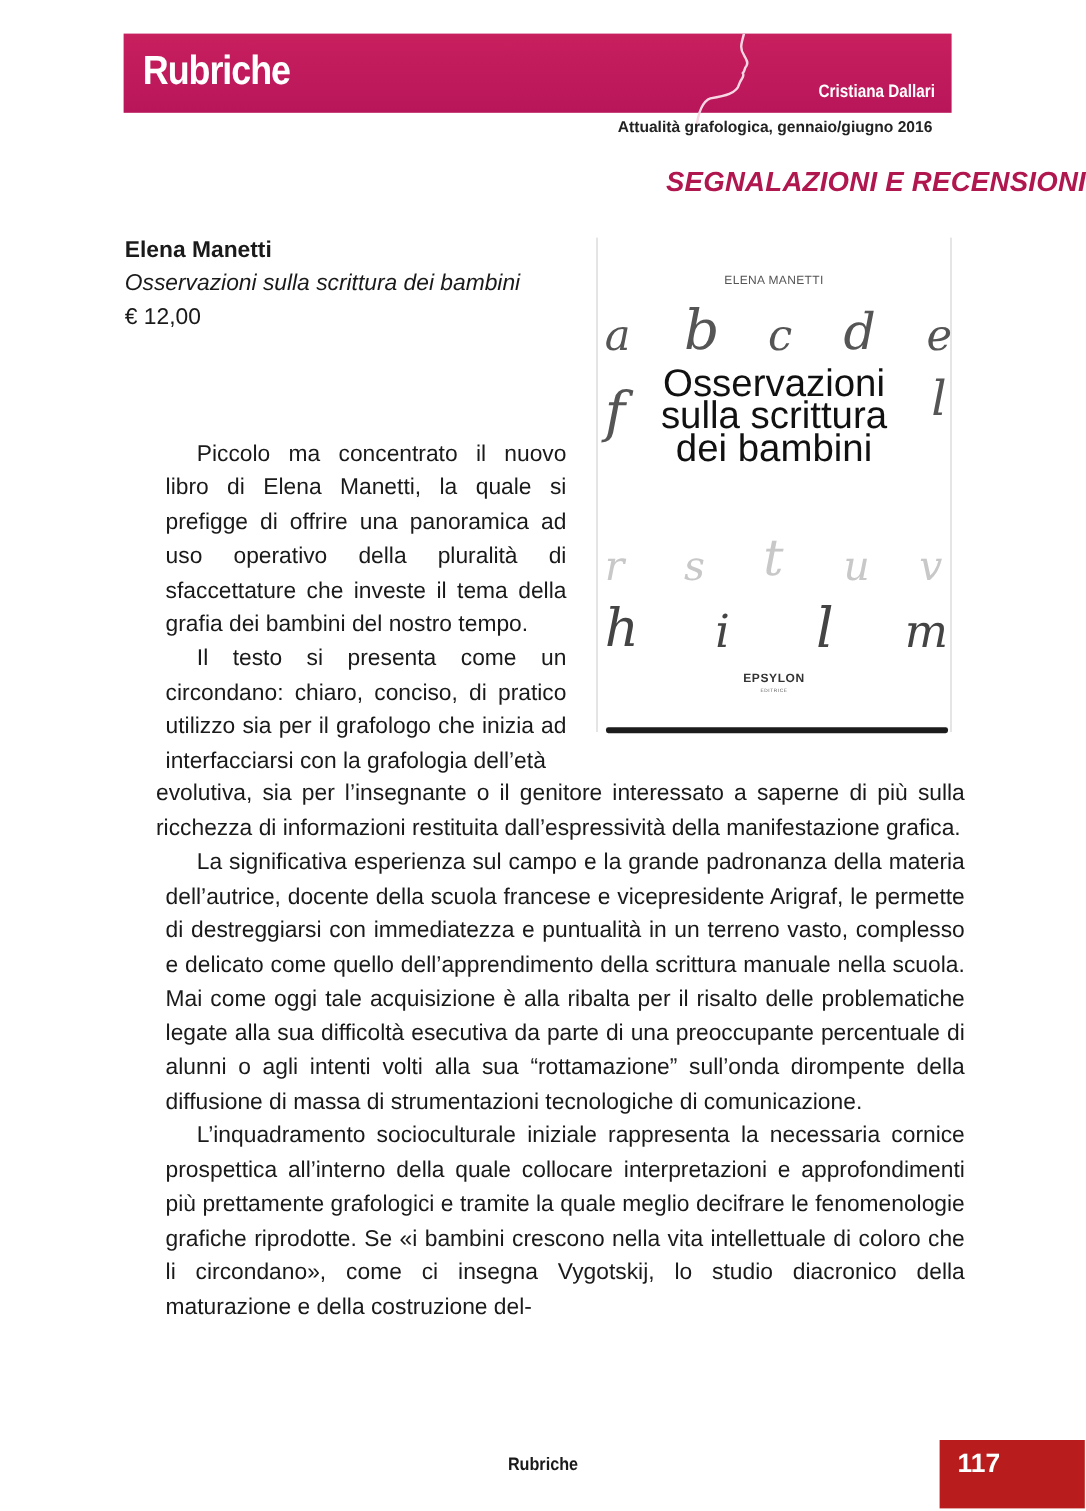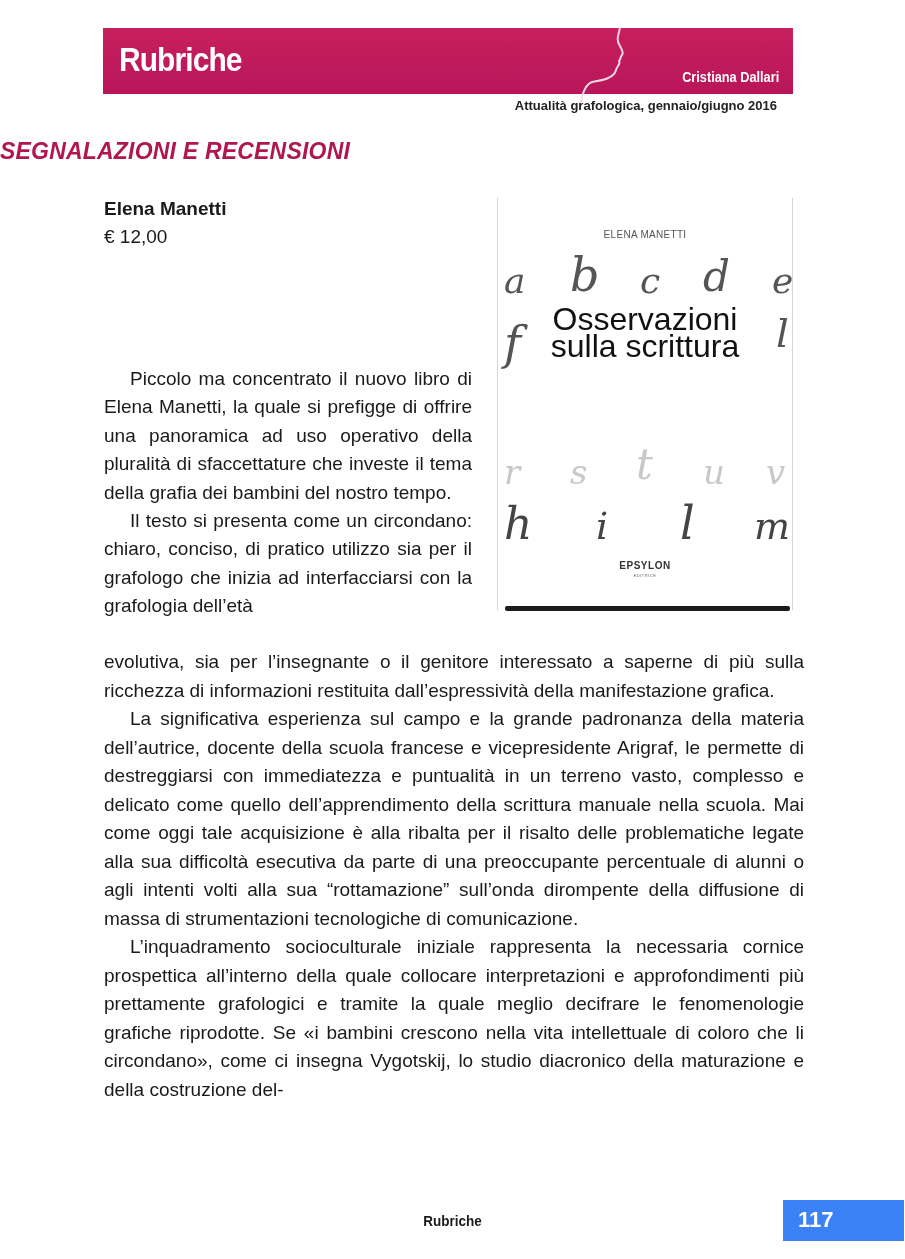--- a/index.html
+++ b/index.html
@@ -23,42 +23,42 @@
     transform: scaleX(0.85); transform-origin: right center;
   }
   .profile-icon { position: absolute; left: 455px; top: 0px; width: 90px; height: 80px; }
 
   .source-line {
     position: absolute; right: 128px; top: 98px;
     font-size: 13px; font-weight: bold; color: #222;
   }
 
   .section-title {
-    position: absolute; left: 0; width: 905px; top: 138px; text-align: left;
+    position: absolute; left: 0; width: 905px; top: 138px; text-align: right;
     font-weight: bold; font-style: italic; font-size: 23px; color: #b0174e;
     letter-spacing: 0.2px;
   }
 
   .biblio {
     position: absolute; left: 104px; top: 195px; width: 380px;
     font-size: 19px; line-height: 28px; color: #1a1a1a;
   }
   .biblio .author { font-weight: bold; }
   .biblio .book-title { font-style: italic; }
 
   .col-text {
     position: absolute; left: 104px; top: 365px; width: 368px;
     font-size: 19px; line-height: 28.4px; text-align: justify; color: #1a1a1a;
   }
   .full-text {
     position: absolute; left: 104px; top: 648px; width: 700px;
     font-size: 19px; line-height: 28.5px; text-align: justify; color: #1a1a1a;
   }
-  p.para { text-indent: 26px; }
-  p.cont { text-indent: 0; }
+  p.para { text-indent: 26px; margin-left: 34px; }
+  p.cont { text-indent: 0; margin-left: 26px; }
 
   .cover {
     position: absolute; left: 497px; top: 198px; width: 296px; height: 412px;
     background: #ffffff;
     border-left: 1px solid #d4d4d4; border-right: 1px solid #d4d4d4;
   }
   .cover-bottom {
     position: absolute; left: 505px; top: 606px; width: 285px; height: 5px;
     background: #1c1c1c; border-radius: 2px;
   }
@@ -83,22 +83,22 @@
     position: absolute; left: 0; width: 100%; top: 375px; text-align: center;
     font-size: 4px; color: #666; letter-spacing: 0.5px;
   }
 
   .footer-label {
     position: absolute; left: 0; width: 905px; top: 1212px; text-align: center;
     font-weight: bold; font-size: 15px; color: #1a1a1a;
     transform: scaleX(0.9);
   }
   .page-number-box {
-    position: absolute; left: 783px; top: 1200px; width: 121px; height: 41px;
-    background: #3b82f6;
+    position: absolute; left: 783px; top: 1200px; width: 121px; height: 57px;
+    background: #b91c1c;
   }
   .page-number {
     position: absolute; left: 15px; top: 7px;
     font-weight: bold; font-size: 22px; color: #ffffff;
   }
 </style>
 </head>
 <body>
 
 <div class="header-band">
@@ -108,38 +108,40 @@
   </svg>
   <span class="header-author">Cristiana Dallari</span>
 </div>
 
 <div class="source-line">Attualità grafologica, gennaio/giugno 2016</div>
 
 <div class="section-title">SEGNALAZIONI E RECENSIONI</div>
 
 <div class="biblio">
   <div class="author">Elena Manetti</div>
+  <div class="book-title">Osservazioni sulla scrittura dei bambini</div>
   <div>€ 12,00</div>
 </div>
 
 <div class="cover">
   <div class="cover-author">ELENA MANETTI</div>
 
   <span class="cursive" style="left:6px;top:62px;font-size:36px;">a</span>
   <span class="cursive" style="left:72px;top:50px;font-size:46px;">b</span>
   <span class="cursive" style="left:142px;top:62px;font-size:36px;">c</span>
   <span class="cursive" style="left:205px;top:54px;font-size:42px;">d</span>
   <span class="cursive" style="left:274px;top:62px;font-size:36px;">e</span>
 
   <span class="cursive" style="left:6px;top:118px;font-size:46px;">f</span>
   <span class="cursive" style="left:278px;top:112px;font-size:40px;">l</span>
 
   <div class="cover-title">
     <div>Osservazioni</div>
     <div>sulla scrittura</div>
+    <div>dei bambini</div>
   </div>
 
   <span class="cursive faint" style="left:6px;top:254px;font-size:34px;">r</span>
   <span class="cursive faint" style="left:72px;top:254px;font-size:34px;">s</span>
   <span class="cursive faint" style="left:138px;top:242px;font-size:42px;">t</span>
   <span class="cursive faint" style="left:205px;top:254px;font-size:34px;">u</span>
   <span class="cursive faint" style="left:268px;top:254px;font-size:34px;">v</span>
 
   <span class="cursive" style="left:6px;top:300px;font-size:44px;color:#444;">h</span>
   <span class="cursive" style="left:98px;top:306px;font-size:38px;color:#444;">i</span>

